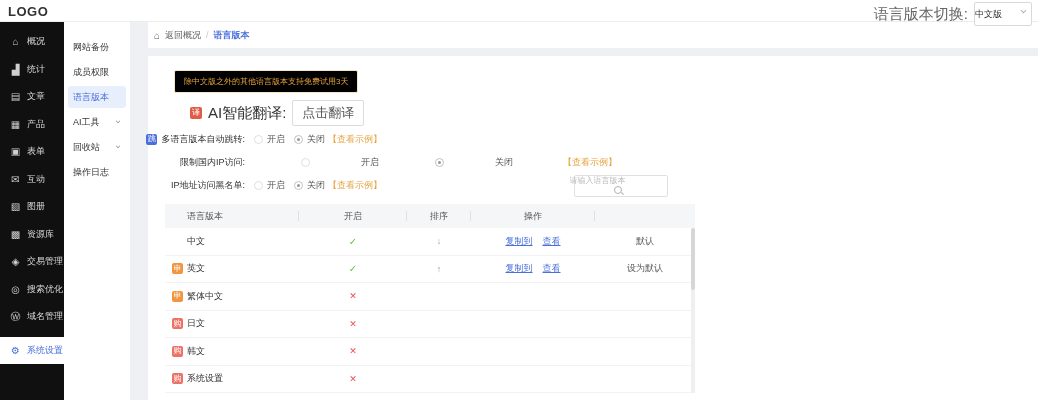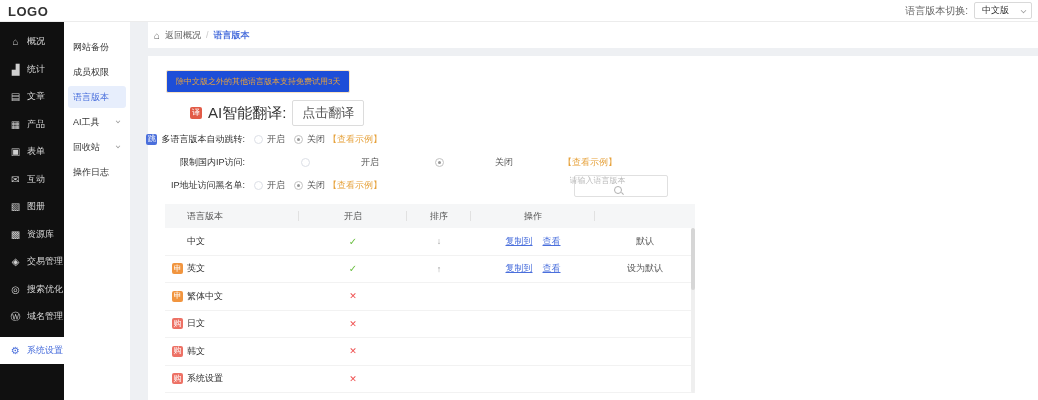--- a/index.html
+++ b/index.html
@@ -4,22 +4,22 @@
 <style>
   * { margin:0; padding:0; box-sizing:border-box; }
   html,body { background:#fff; }
   body { font-family:"Liberation Sans","DejaVu Sans",sans-serif; }
   #stage { position:relative; width:1038px; height:400px; overflow:hidden; background:#fff; }
 
   
   .topbar { position:absolute; left:0; top:0; width:1038px; height:22px; background:#fff; border-bottom:1px solid #ececec; z-index:5; }
   .logo { position:absolute; left:8px; top:4px; font-size:13px; font-weight:bold; letter-spacing:.5px; color:#333; }
   .lang-switch { position:absolute; right:6px; top:2px; display:flex; align-items:center; gap:6px; }
-  .lang-switch-label { font-size:10px; color:#666; }
-  .lang-select { position:relative; width:58px; height:17px; border:1px solid #d9d9d9; border-radius:2px; background:#fff; display:flex; align-items:center; padding-left:7px; font-size:9px; color:#333; cursor:pointer; }
+  .lang-switch-label { font-size:15px; color:#666; }
+  .lang-select { position:relative; width:58px; height:24px; border:1px solid #d9d9d9; border-radius:2px; background:#fff; display:flex; align-items:center; font-size:9px; color:#333; cursor:pointer; }
   .caret { position:absolute; right:5px; top:6px; width:5px; height:5px; border-right:1px solid #999; border-bottom:1px solid #999; transform:rotate(45deg) scale(.8); transform-origin:center; margin-top:-1px; }
 
   
   .sidebar { position:absolute; left:0; top:22px; width:64px; height:378px; background:#101010; }
   .side-item { display:flex; align-items:center; height:27.5px; padding-left:9px; cursor:pointer; color:#d9d9d9; }
   .side-item .ic { width:13px; font-size:10px; color:#cfcfcf; margin-right:5px; text-align:center; flex:0 0 13px; }
   .side-item .lb { font-size:9px; white-space:nowrap; }
   .side-settings { position:absolute; left:0; top:315px; width:64px; height:27px; background:#fff; display:flex; align-items:center; padding-left:9px; cursor:pointer; }
   .side-settings .ic { width:13px; font-size:10px; color:#4a6fdc; margin-right:5px; text-align:center; }
   .side-settings .lb { font-size:9px; color:#4a6fdc; white-space:nowrap; }
@@ -33,21 +33,21 @@
   
   .main { position:absolute; left:130px; top:22px; width:908px; height:378px; background:#eef0f3; }
   .breadcrumb { position:absolute; left:18px; top:0; right:0; height:26px; background:#fff; display:flex; align-items:center; padding-left:6px; gap:5px; }
   .bc-home { font-size:10px; color:#5a5a5a; }
   .bc-back { font-size:9px; color:#5f5f5f; cursor:pointer; }
   .bc-sep { font-size:9px; color:#c9c9c9; }
   .bc-cur { font-size:9px; color:#4a6fdc; font-weight:bold; }
 
   .card { position:absolute; left:18px; top:34px; right:0; bottom:0; background:#fff; }
 
-  .notice { position:absolute; left:18px; top:14px; display:inline-block; padding:5px 9px; background:#1d4ed8; border:1px solid #f8e3c5; border-radius:2px; font-size:8px; color:#e6a23c; white-space:nowrap; }
+  .notice { position:absolute; left:26px; top:14px; display:inline-block; padding:5px 9px; background:#000000; border:1px solid #f8e3c5; border-radius:2px; font-size:8px; color:#e6a23c; white-space:nowrap; }
 
   .ai-row { position:absolute; left:42px; top:48px; height:18px; display:flex; align-items:center; gap:6px; }
   .badge { display:inline-flex; align-items:center; justify-content:center; width:12px; height:12px; border-radius:2px; color:#fff; font-size:8px; line-height:1; flex:0 0 12px; }
   .badge.red { background:#e25b47; }
   .badge.orange { background:#f1953f; }
   .badge.salmon { background:#ed7165; }
   .badge.blue { background:#4a6fdc; width:11px; height:11px; flex-basis:11px; }
   .badge.hidden { visibility:hidden; }
   .ai-label { font-size:15px; color:#333; }
   .ai-btn { font-size:13px; color:#555; background:#fff; border:1px solid #dcdcdc; border-radius:2px; padding:3px 9px; cursor:pointer; }

